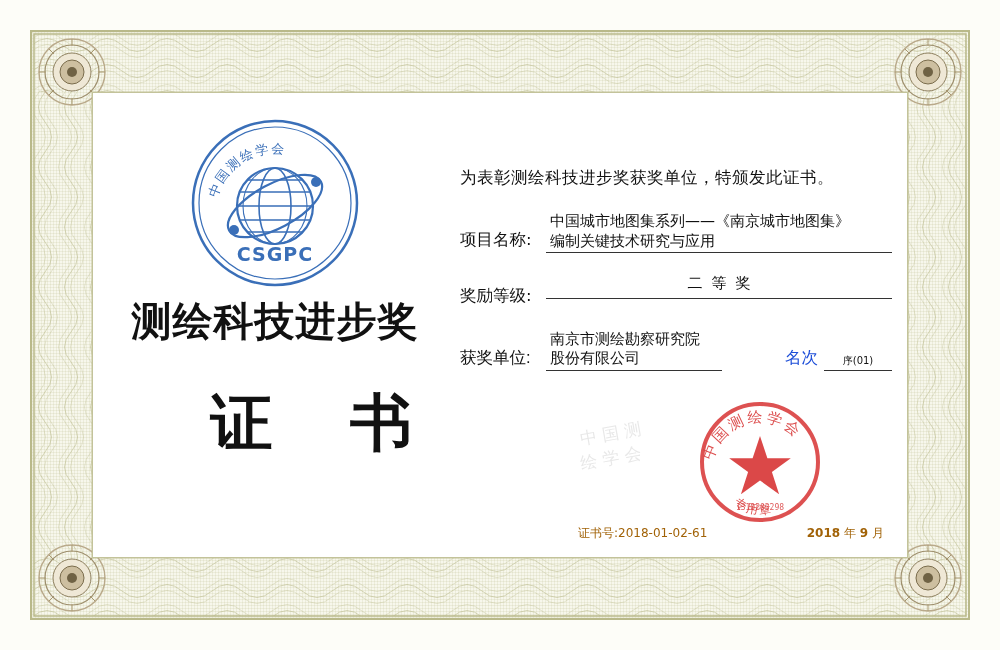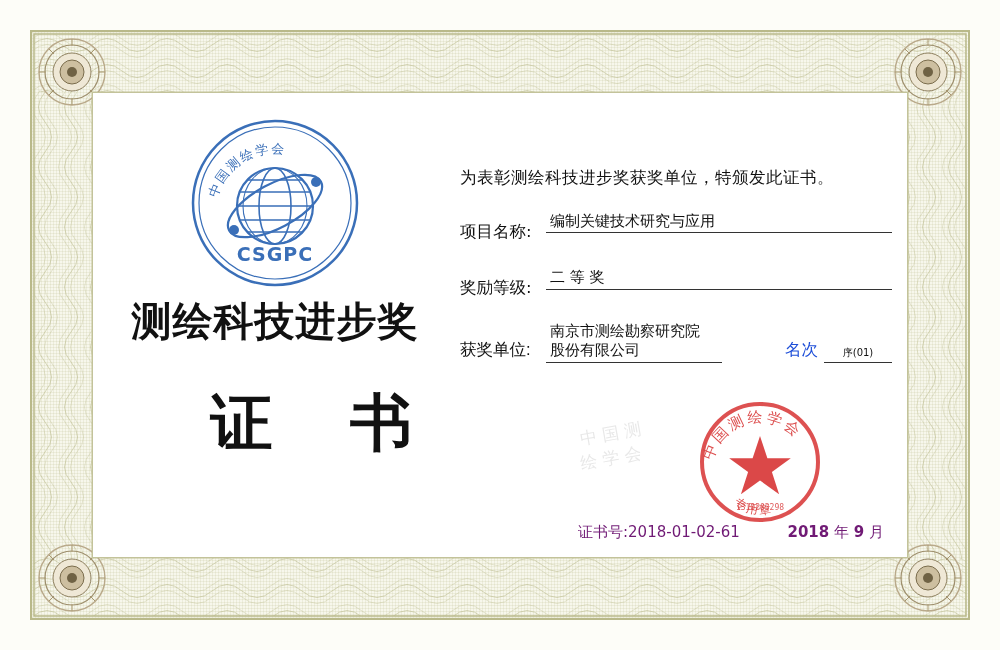--- a/index.html
+++ b/index.html
@@ -144,21 +144,21 @@
     border-bottom: 1px solid #333333;
     font-family: "DejaVu Sans", "Liberation Sans", sans-serif;
     font-size: 15px;
     color: #111111;
     padding: 0 4px 2px 4px;
     min-height: 20px;
     line-height: 1.35;
   }
   .field-value.two-line { padding-bottom: 1px; }
   .vline { display: block; white-space: nowrap; }
-  .vline.center { text-align: left; }
+  .vline.center { text-align: center; font-family: Liberation Mono, monospace; }
 
   
   .row-rank {
     position: relative;
     margin-bottom: 10px;
     min-height: 40px;
   }
   .row-rank .unit-label {
     position: absolute;
     left: 0;
@@ -201,22 +201,22 @@
   }
 
   
   .footer-line {
     position: absolute;
     left: 368px;
     right: 16px;
     bottom: 16px;
     height: 24px;
     font-family: "DejaVu Sans", "Liberation Sans", sans-serif;
-    font-size: 15px;
-    color: #701a75;
+    font-size: 12px;
+    color: #a16207;
   }
   .cert-no {
     position: absolute;
     left: 118px;
     bottom: 0;
     white-space: nowrap;
   }
   .date-block {
     position: absolute;
     right: 8px;
@@ -361,20 +361,21 @@
       <div class="cert-word">证 书</div>
     </div>
 
     <div class="right-col">
 
       <div class="citation">为表彰测绘科技进步奖获奖单位，特颁发此证书。</div>
 
       <div class="field">
         <div class="field-label">项目名称:</div>
         <div class="field-value two-line">
+          <span class="vline">中国城市地图集系列——《南京城市地图集》</span>
           <span class="vline">编制关键技术研究与应用</span>
         </div>
       </div>
 
       <div class="field">
         <div class="field-label">奖励等级:</div>
         <div class="field-value">
           <span class="vline center">二 等 奖</span>
         </div>
       </div>

